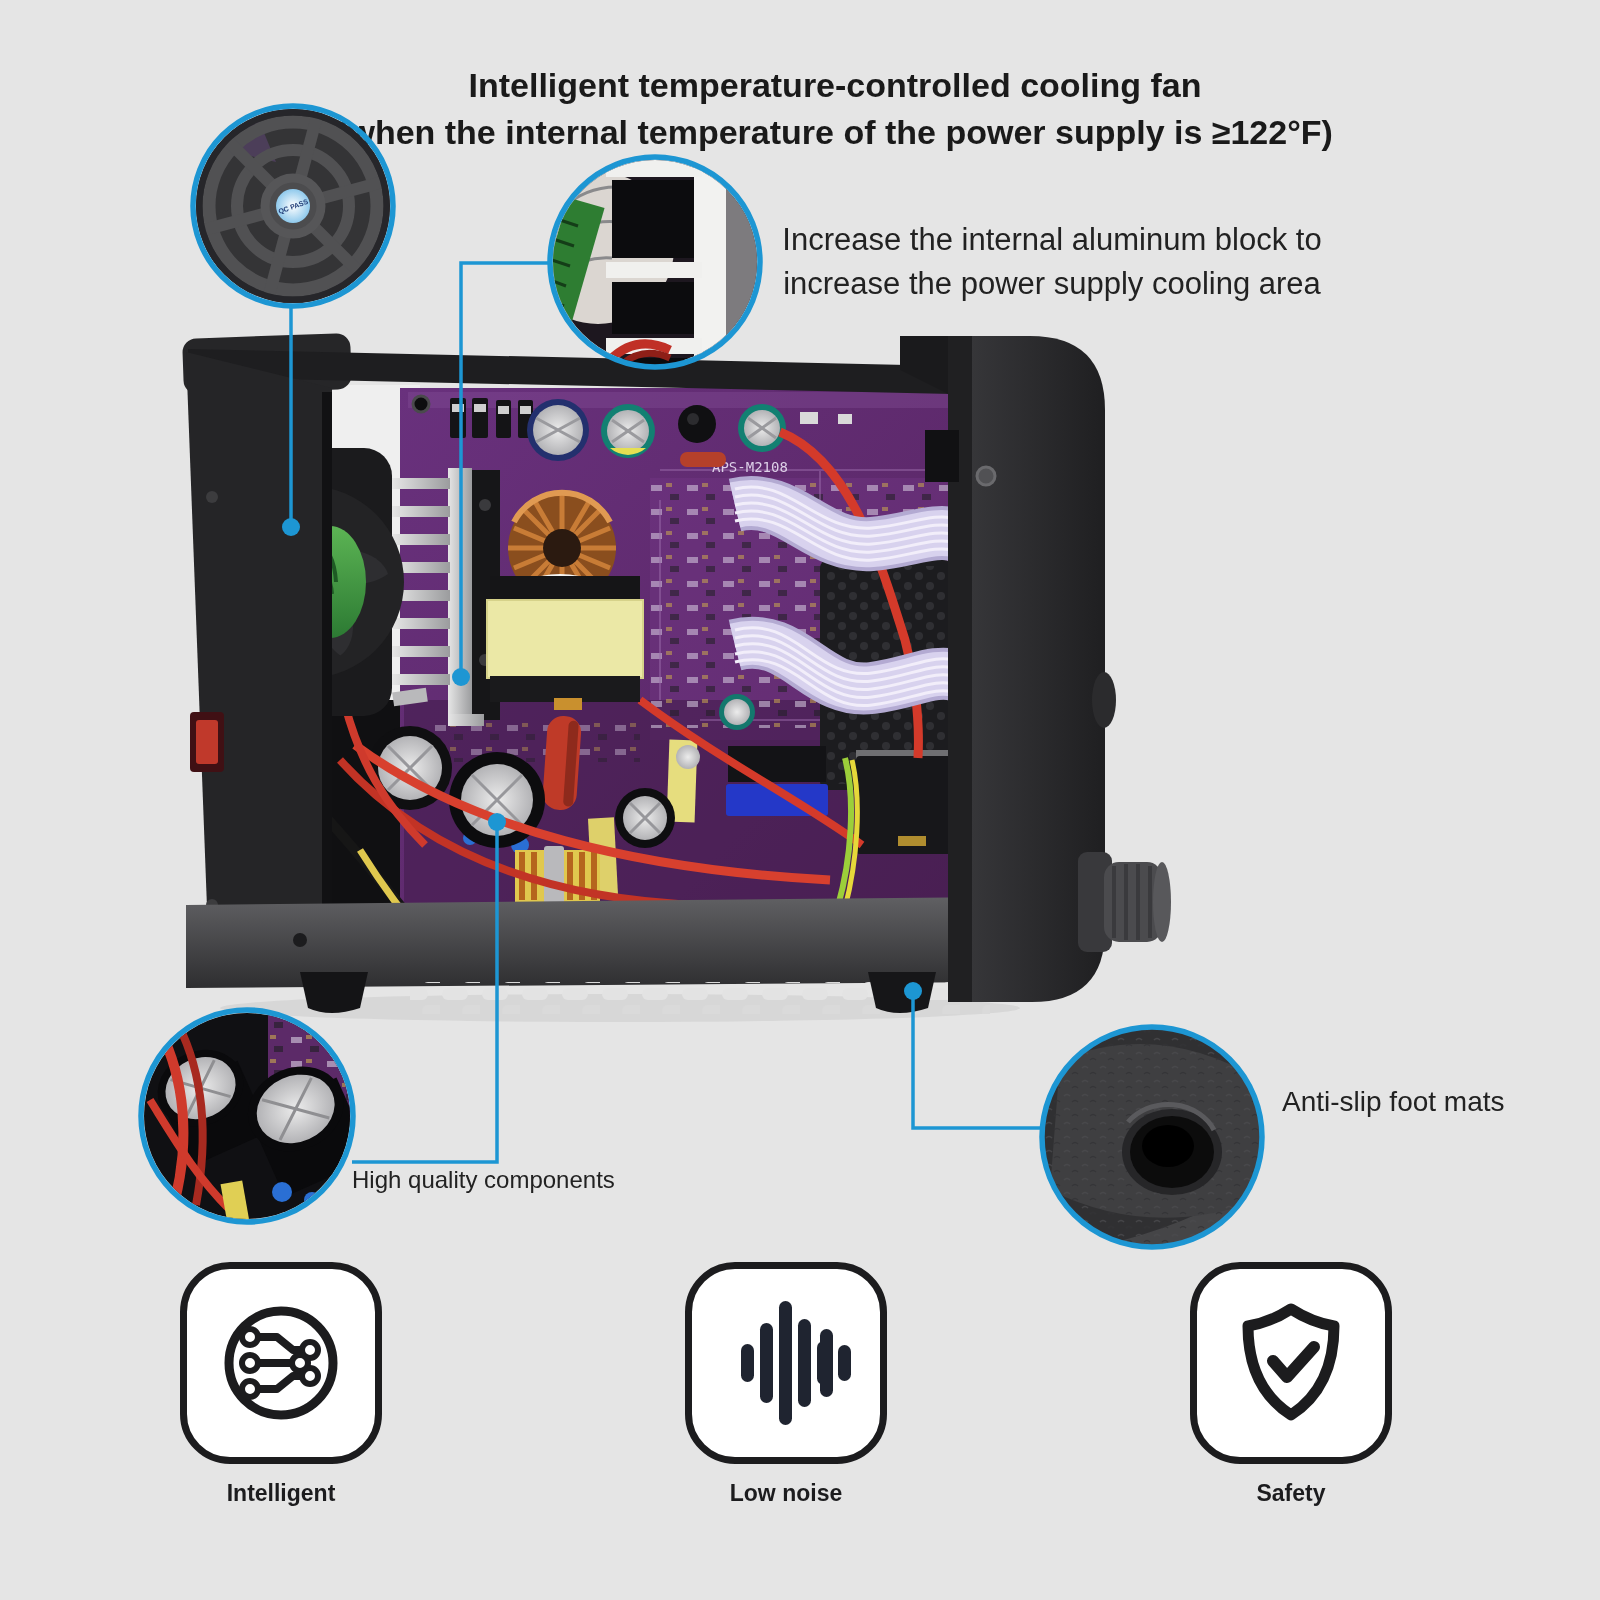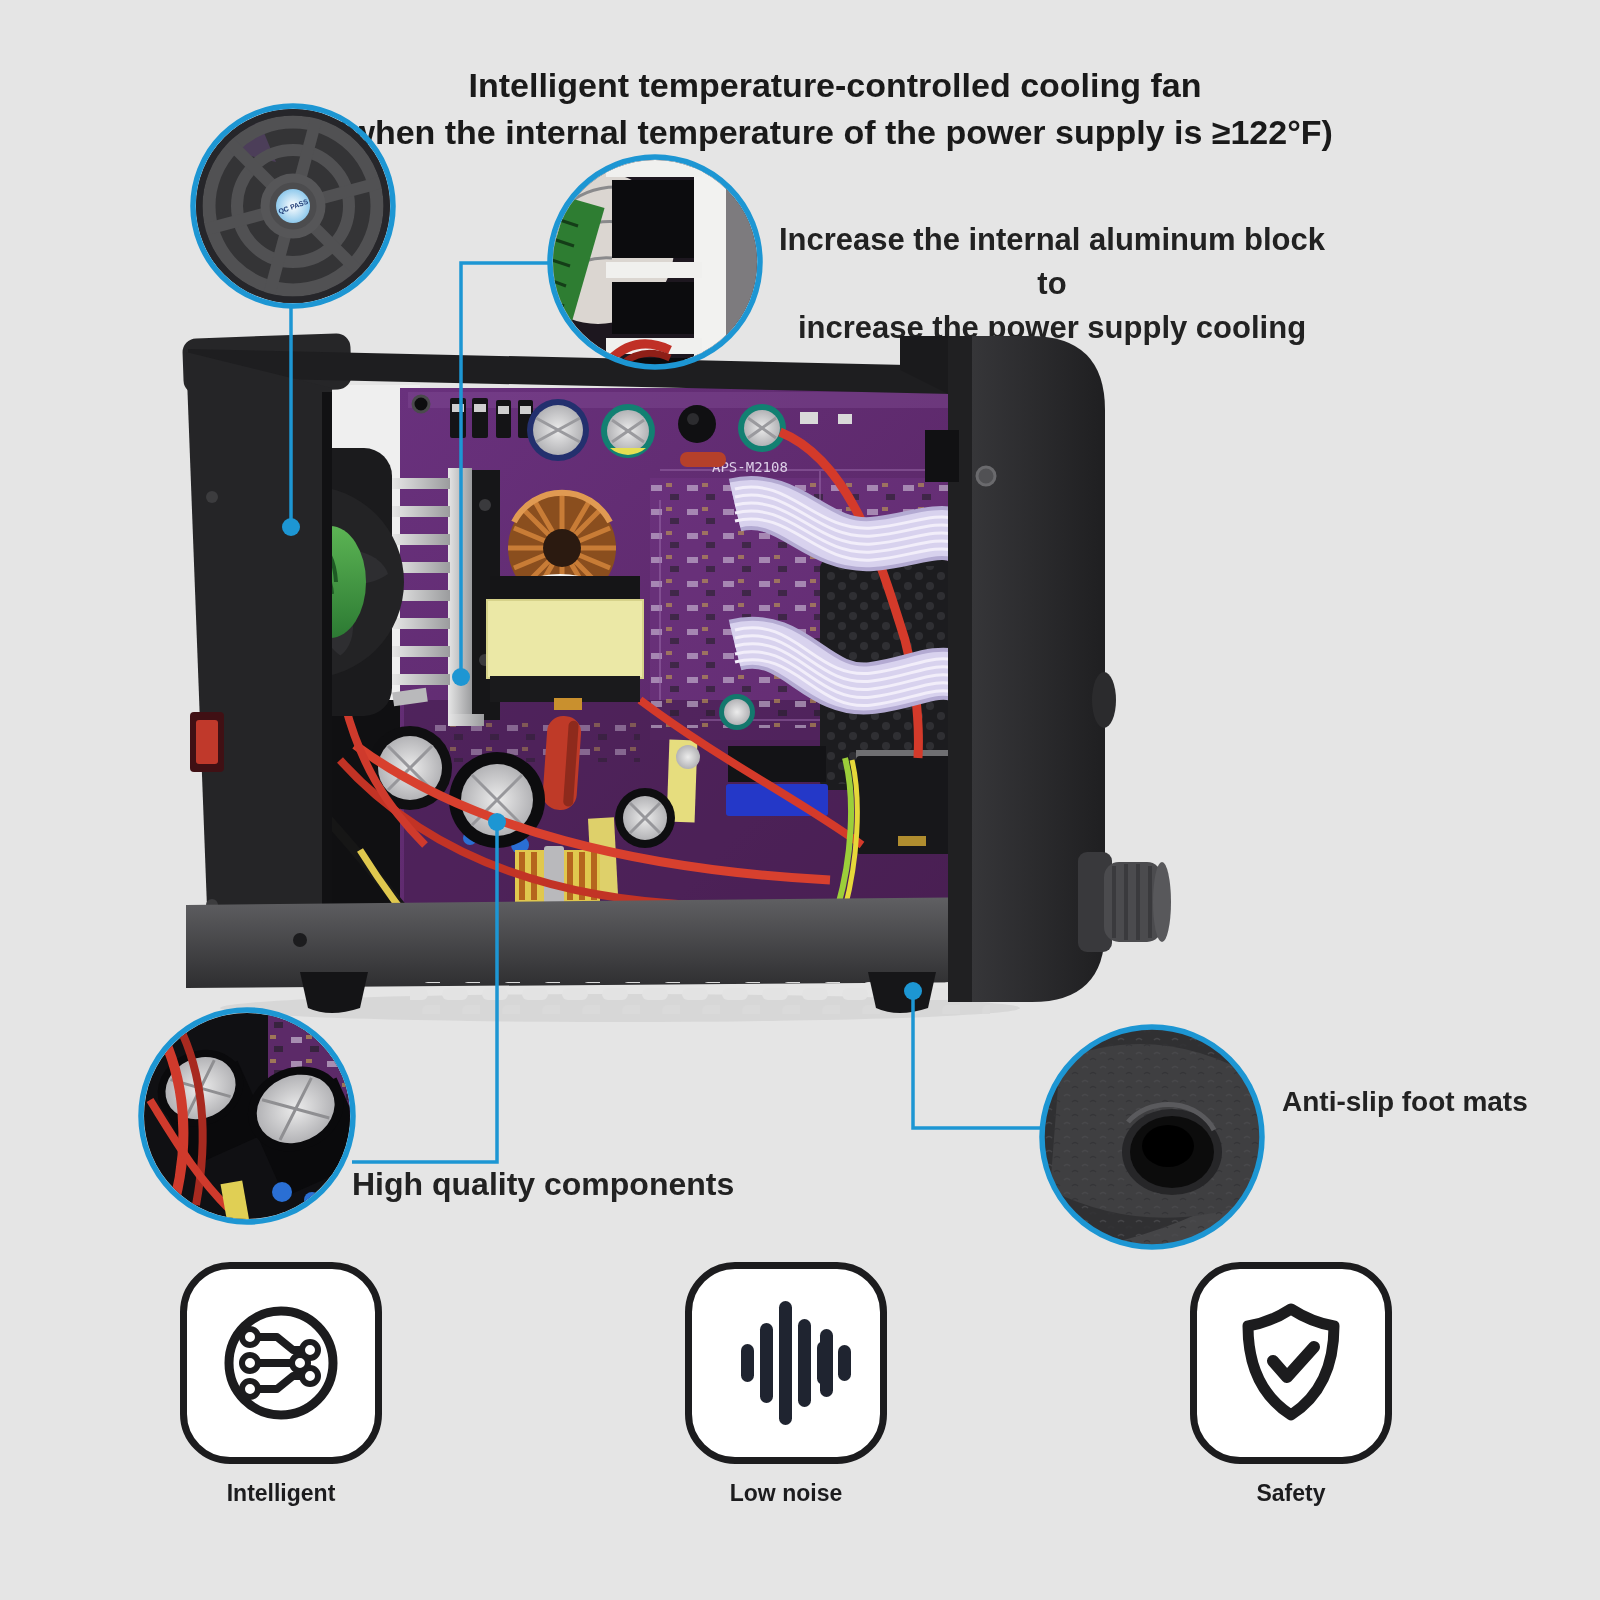--- a/index.html
+++ b/index.html
@@ -4,23 +4,23 @@
 <style>
   html,body{margin:0;padding:0;background:#fff;}
   .canvas{
     position:relative;width:1600px;height:1600px;background:#e5e5e5;
     font-family:"Liberation Sans", sans-serif; color:#1a1a1a; overflow:hidden;
   }
   .hdr{
     position:absolute; top:62px; left:40px; width:1590px;
     text-align:center; font-weight:700; font-size:34px; line-height:47px;
   }
-  .lbl{ position:absolute; font-weight:700; color:#222; }
+  .lbl{ position:absolute; font-weight:400; color:#222; }
   .lbl-alu{ top:218px; left:762px; width:580px; text-align:center; font-size:31px; line-height:44px;}
-  .lbl-hq{ top:1166px; left:352px; font-size:32px;}
+  .lbl-hq{ top:1166px; left:352px; font-size:24px;}
   .lbl-foot{ top:1086px; left:1282px; font-size:28px;}
   .scene{ position:absolute; left:0; top:0; }
   .features{
     position:absolute; top:1262px; left:180px; width:1212px;
     display:flex; justify-content:space-between;
   }
   .feature{ width:202px; display:flex; flex-direction:column; align-items:center;}
   .fcard{
     width:188px; height:188px; border:7px solid #1c1c1e; border-radius:50px;
     display:flex; align-items:center; justify-content:center; background:#fff;

